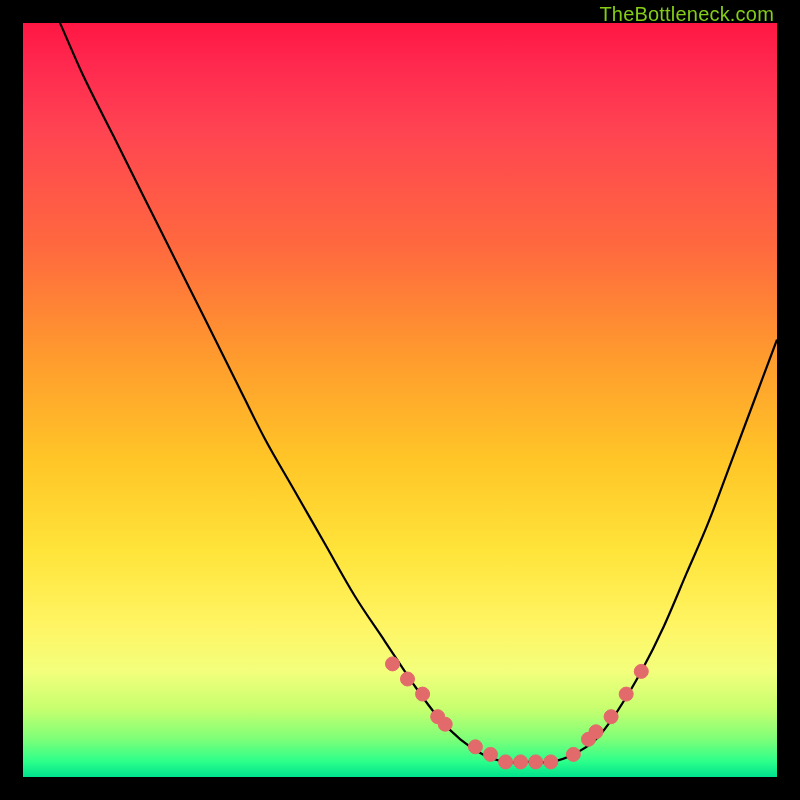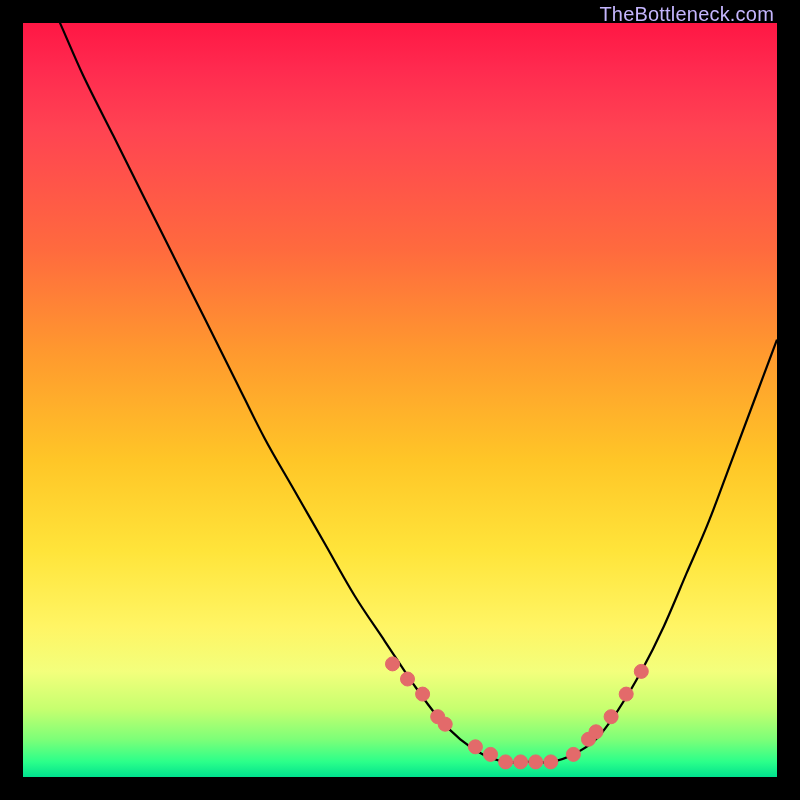--- a/index.html
+++ b/index.html
@@ -38,21 +38,21 @@
       #c6ff6f 91%,
       #7dff78 95%,
       #2bff8a 98%,
       #00e18e 100%
     );
   }
   .attribution {
     position: absolute;
     top: 3px;
     right: 26px;
-    color: #c4b5fd;
+    color: #84cc16;
     font-size: 20px;
     letter-spacing: 0.2px;
     user-select: none;
   }
   svg.curve {
     position: absolute;
     left: 0;
     top: 0;
     width: 754px;
     height: 754px;

